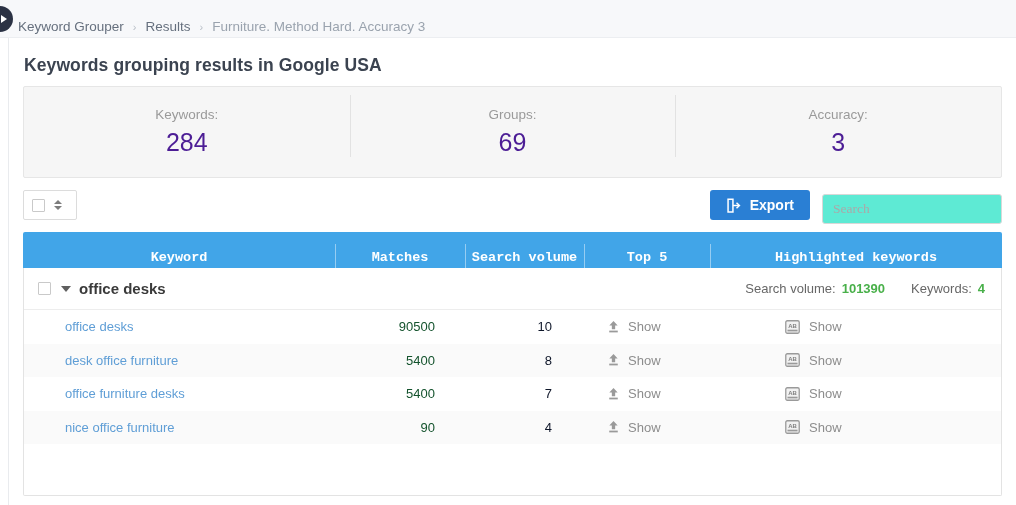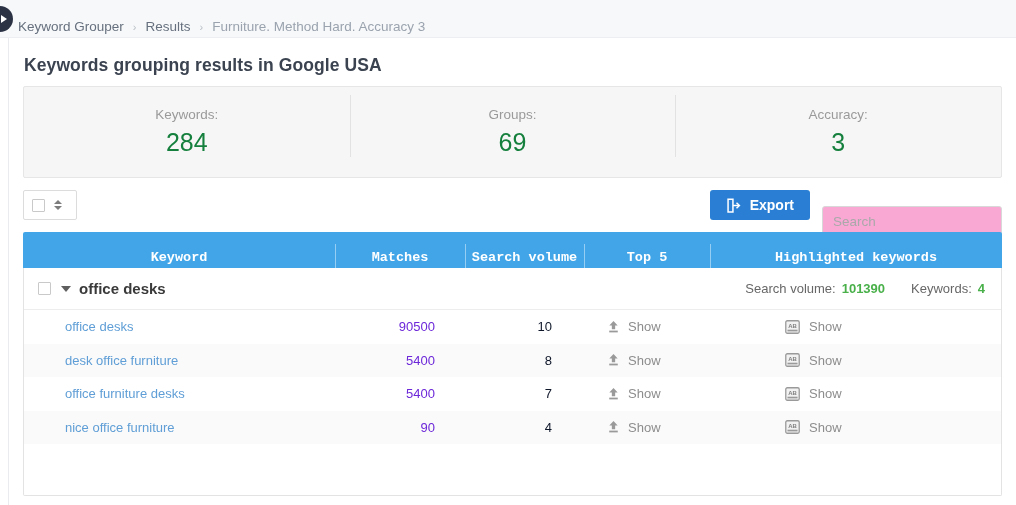--- a/index.html
+++ b/index.html
@@ -119,21 +119,21 @@
     width: 1px;
     background: #e2e2e2;
   }
   .stat-label {
     font-size: 13.5px;
     color: #9a9a9a;
   }
   .stat-value {
     margin-top: 6px;
     font-size: 25px;
-    color: #15803d;
+    color: #4c1d95;
   }
 
   
   .toolbar {
     position: absolute;
     left: 14px;
     top: 152px;
     width: 979px;
     height: 32px;
   }
@@ -194,30 +194,30 @@
     display: flex;
     align-items: center;
     gap: 9px;
     cursor: pointer;
   }
   .export-icon { display: block; }
 
   .search-input {
     position: absolute;
     right: 0;
-    top: 16px;
+    top: 4px;
     width: 180px;
     height: 30px;
     border: 1px solid #d8d8d8;
     border-radius: 3px;
-    background: #f9a8d4;
+    background: #5eead4;
     padding: 0 10px;
     font-size: 13.5px;
     color: #555;
-    font-family: Liberation Sans, sans-serif;
+    font-family: Liberation Serif, serif;
     outline: none;
   }
   .search-input::placeholder { color: #a9a9a9; }
 
   
   .table-head {
     position: absolute;
     left: 14px;
     top: 194px;
     width: 979px;
@@ -304,21 +304,21 @@
     font-size: 13px;
     color: #444;
   }
   .kw-row.alt { background: #fafafa; }
   .c-keyword {
     width: 312px;
     padding-left: 41px;
     color: #5f9ed6;
     cursor: pointer;
   }
-  .c-volume  { width: 119px; text-align: right; padding-right: 20px; color: #6d28d9; }
+  .c-volume  { width: 119px; text-align: right; padding-right: 20px; color: #14532d; }
   .c-matches { width: 130px; text-align: right; padding-right: 33px; color: #0f172a; }
   .c-top10   { width: 126px; display: flex; align-items: center; gap: 8px; padding-left: 22px; }
   .c-high    { flex: 1; display: flex; align-items: center; gap: 9px; padding-left: 74px; }
   .show-link { color: #8d8d8d; cursor: pointer; font-size: 13px; }
 
   .upload-icon, .ab-icon { display: block; flex: none; }
 </style>
 </head>
 <body>
 

